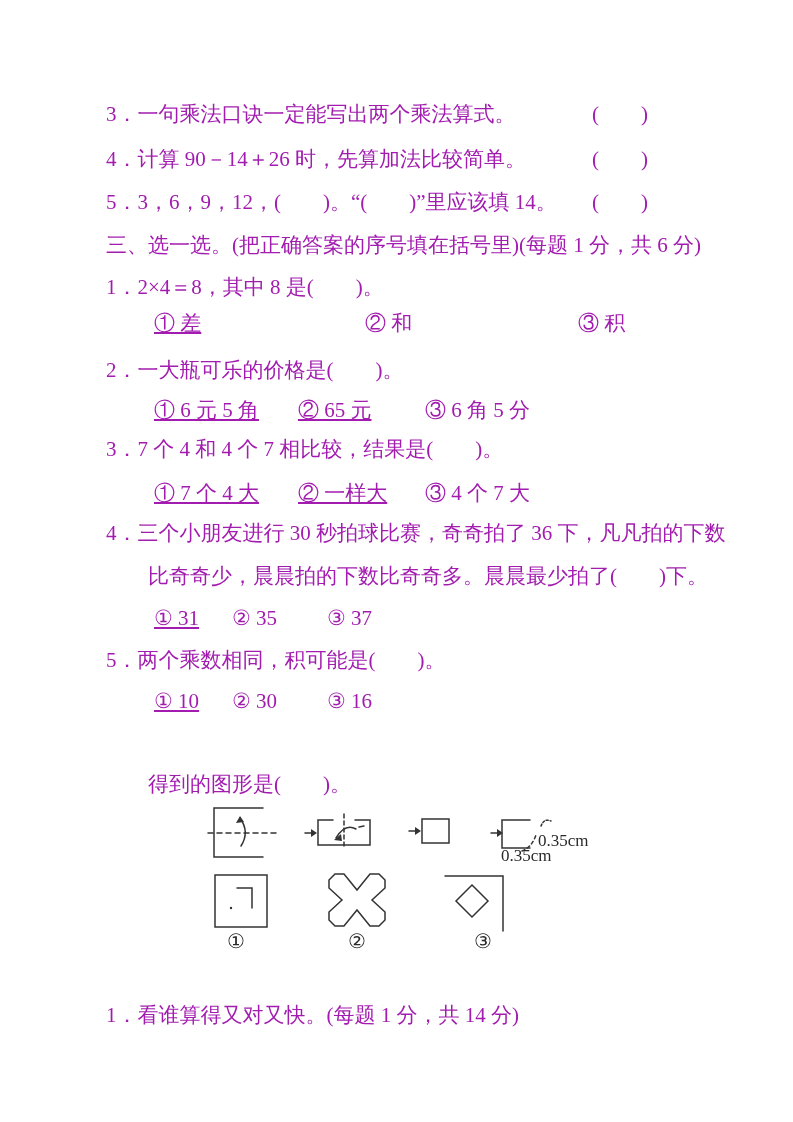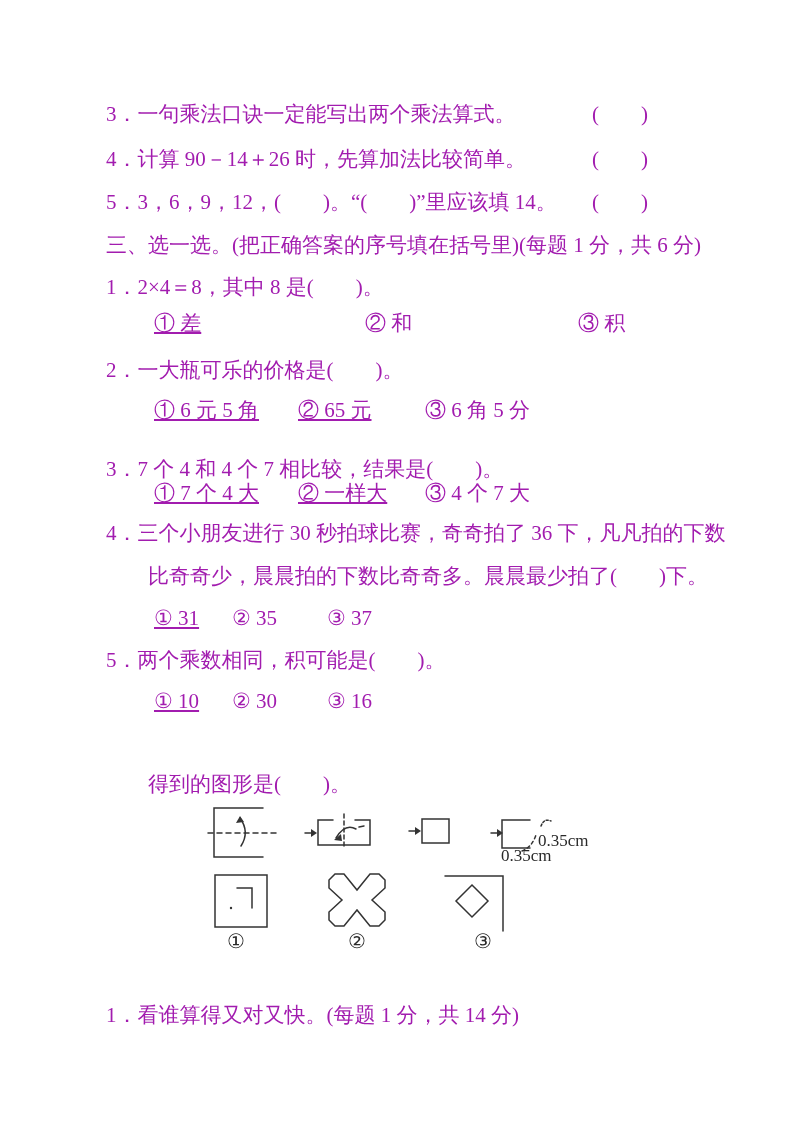--- a/index.html
+++ b/index.html
@@ -74,21 +74,21 @@
     <span class="o3">③ 积</span>
   </div>
 
   <div class="line num-line" style="top:357px">2．一大瓶可乐的价格是(　　)。</div>
   <div class="opts opts-med" style="top:397px">
     <span class="o1">① 6 元 5 角</span>
     <span class="o2">② 65 元</span>
     <span class="o3">③ 6 角 5 分</span>
   </div>
 
-  <div class="line num-line" style="top:456px">3．7 个 4 和 4 个 7 相比较，结果是(　　)。</div>
+  <div class="line num-line" style="top:436px">3．7 个 4 和 4 个 7 相比较，结果是(　　)。</div>
   <div class="opts opts-med" style="top:480px">
     <span class="o1">① 7 个 4 大</span>
     <span class="o2">② 一样大</span>
     <span class="o3">③ 4 个 7 大</span>
   </div>
 
   <div class="line num-line" style="top:520px">4．三个小朋友进行 30 秒拍球比赛，奇奇拍了 36 下，凡凡拍的下数</div>
   <div class="line cont-line" style="top:563px">比奇奇少，晨晨拍的下数比奇奇多。晨晨最少拍了(　　)下。</div>
   <div class="opts opts-narrow" style="top:605px">
     <span class="o1">① 31</span>

